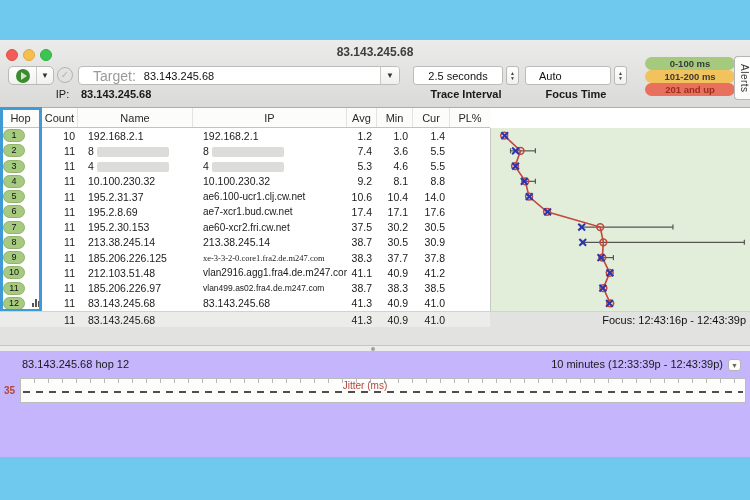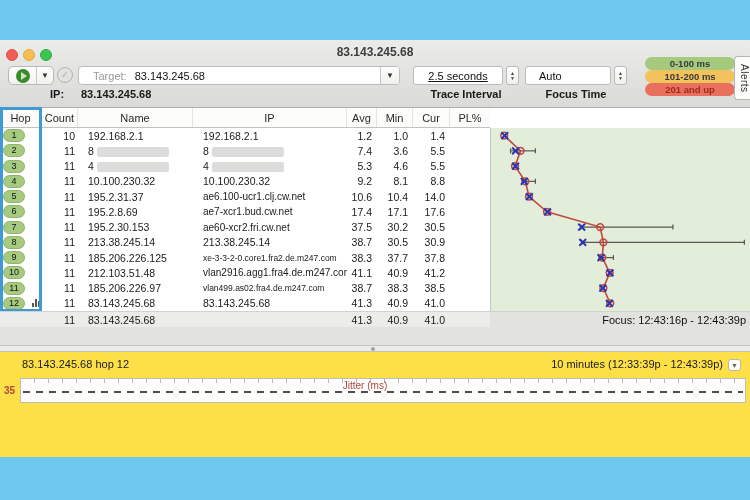--- a/index.html
+++ b/index.html
@@ -19,29 +19,29 @@
   .btn{background:linear-gradient(#fefefe,#f1f1ef);border:1px solid #b9b9b7;box-sizing:border-box;}
   .play-btn{position:absolute;left:8px;top:26px;width:46px;height:19px;border-radius:5px;display:flex;}
   .play-seg{width:27px;display:flex;align-items:center;justify-content:center;border-right:1px solid #c9c9c7;}
   .play-circle{width:14px;height:14px;border-radius:50%;background:#3c8a2e;display:flex;align-items:center;justify-content:center;}
   .play-tri{width:0;height:0;border-left:6px solid #cfe8c4;border-top:4px solid transparent;border-bottom:4px solid transparent;margin-left:2px;}
   .chev-seg{flex:1;display:flex;align-items:center;justify-content:center;font-size:8px;color:#333;}
   .check-btn{position:absolute;left:57px;top:27px;width:16px;height:16px;border-radius:50%;
              border:1.5px solid #b2b2b0;color:#b2b2b0;font-size:10px;line-height:13px;text-align:center;box-sizing:border-box;background:transparent;}
   .combo{position:absolute;left:78px;top:26px;width:322px;height:19px;background:#fff;border:1px solid #bcbcba;
          border-radius:4px;display:flex;align-items:center;box-sizing:border-box;overflow:hidden;}
-  .combo-label{color:#9a9a9a;margin-left:14px;font-size:11px;}
+  .combo-label{color:#9a9a9a;margin-left:14px;font-size:14px;}
   .combo-value{margin-left:8px;font-size:11px;color:#111;}
   .combo-arrow{margin-left:auto;width:18px;align-self:stretch;border-left:1px solid #c8c8c6;
                display:flex;align-items:center;justify-content:center;font-size:8px;color:#333;background:linear-gradient(#fdfdfd,#f0f0ee);}
-  .ip-label{position:absolute;left:50px;top:48px;width:25px;text-align:left;font-size:11px;font-weight:bold;color:#1a1a1a;}
+  .ip-label{position:absolute;left:50px;top:48px;width:25px;text-align:center;font-size:11px;font-weight:normal;color:#1a1a1a;}
   .ip-value{position:absolute;left:81px;top:48px;font-size:11px;font-weight:bold;color:#1a1a1a;}
   .field{position:absolute;top:26px;height:19px;background:#fff;border:1px solid #bcbcba;border-radius:3px;
          box-sizing:border-box;font-size:11px;color:#111;display:flex;align-items:center;}
-  .interval-field{left:413px;width:90px;justify-content:center;text-decoration:underline;}
+  .interval-field{left:413px;width:90px;justify-content:center;}
   .focus-field{left:525px;width:86px;padding-left:13px;}
   .stepper{position:absolute;top:26px;width:13px;height:19px;border-radius:3px;display:flex;flex-direction:column;
            align-items:center;justify-content:center;font-size:5px;color:#444;line-height:5px;}
   .stepper span{display:block;}
   .tb-label{position:absolute;top:48px;font-size:11px;font-weight:bold;color:#1a1a1a;text-align:center;}
   .legend{position:absolute;left:645px;top:17px;width:90px;}
   .pill{width:90px;height:13px;border-radius:7px;font-size:9.5px;line-height:13px;text-align:center;font-weight:bold;}
   .pill.p0{background:#a5ca7d;color:#3a3a3a;}
   .pill.p1{background:#f2c35c;color:#3a3a3a;margin-top:0;}
   .pill.p2{background:#e8705c;color:#9b2d1f;}
@@ -78,21 +78,21 @@
   .focusband{position:absolute;left:490px;top:203px;width:260px;height:16px;background:#e2e2e0;border-top:1px solid #d2d2d0;
              box-sizing:border-box;display:flex;align-items:center;justify-content:flex-end;padding-right:4px;font-size:11px;color:#111;}
   .filler{position:absolute;left:0;top:219px;width:750px;height:18px;background:#e2e2e0;}
 
   
   .splitter{position:absolute;left:0;top:305px;width:750px;height:7px;background:#ececea;
             border-top:1px solid #c6c6c4;border-bottom:1px solid #c2c2c0;box-sizing:border-box;}
   .splitter .dot{position:absolute;left:371px;top:1px;width:4px;height:4px;border-radius:50%;background:#a2a2a0;}
 
   
-  .bottom{position:absolute;left:0;top:312px;width:750px;height:105px;background:#fde047;}
+  .bottom{position:absolute;left:0;top:312px;width:750px;height:105px;background:#c4b5fd;}
   .b-left{position:absolute;left:22px;top:6px;font-size:11px;color:#1a1a1a;}
   .b-right{position:absolute;right:27px;top:6px;font-size:11px;color:#1a1a1a;}
   .b-chev{position:absolute;right:9px;top:7px;width:13px;height:12px;border:1px solid #b5b5b3;border-radius:3px;
           background:#fdfdfb;font-size:7px;color:#666;display:flex;align-items:center;justify-content:center;box-sizing:border-box;}
   .tbox{position:absolute;left:20px;top:26px;width:726px;height:25px;background:#fdfdfc;border:1px solid #bcbcba;box-sizing:border-box;}
   .ticks{position:absolute;left:0;top:0;right:0;height:4px;
          background:repeating-linear-gradient(90deg,transparent 0 13px,#b8b8b6 13px 14px);}
   .dash{position:absolute;left:2px;right:2px;top:12px;height:2px;
         background:repeating-linear-gradient(90deg,#4e4e4e 0 7px,transparent 7px 13px);}
   .jitter-label{position:absolute;left:344px;top:1px;transform:translateX(-50%);font-size:10px;color:#b0463c;}
@@ -260,21 +260,21 @@
             <div class="c-num">30.5</div>
             <div class="c-num">30.9</div>
             <div class="c-num"></div>
           </div>
           <div class="trow grid-cols">
             <div class="hopcell">
               <span class="badge">9</span>
             </div>
             <div class="c-count">11</div>
             <div class="c-left">185.206.226.125</div>
-            <div class="c-left" style="font-size: 8.5px;">xe-3-3-2-0.core1.fra2.de.m247.com</div>
+            <div class="c-left" style="font-size: 8.5px; font-family: Liberation Serif, serif;">xe-3-3-2-0.core1.fra2.de.m247.com</div>
             <div class="c-num">38.3</div>
             <div class="c-num">37.7</div>
             <div class="c-num">37.8</div>
             <div class="c-num"></div>
           </div>
           <div class="trow grid-cols">
             <div class="hopcell">
               <span class="badge">10</span>
             </div>
             <div class="c-count">11</div>

